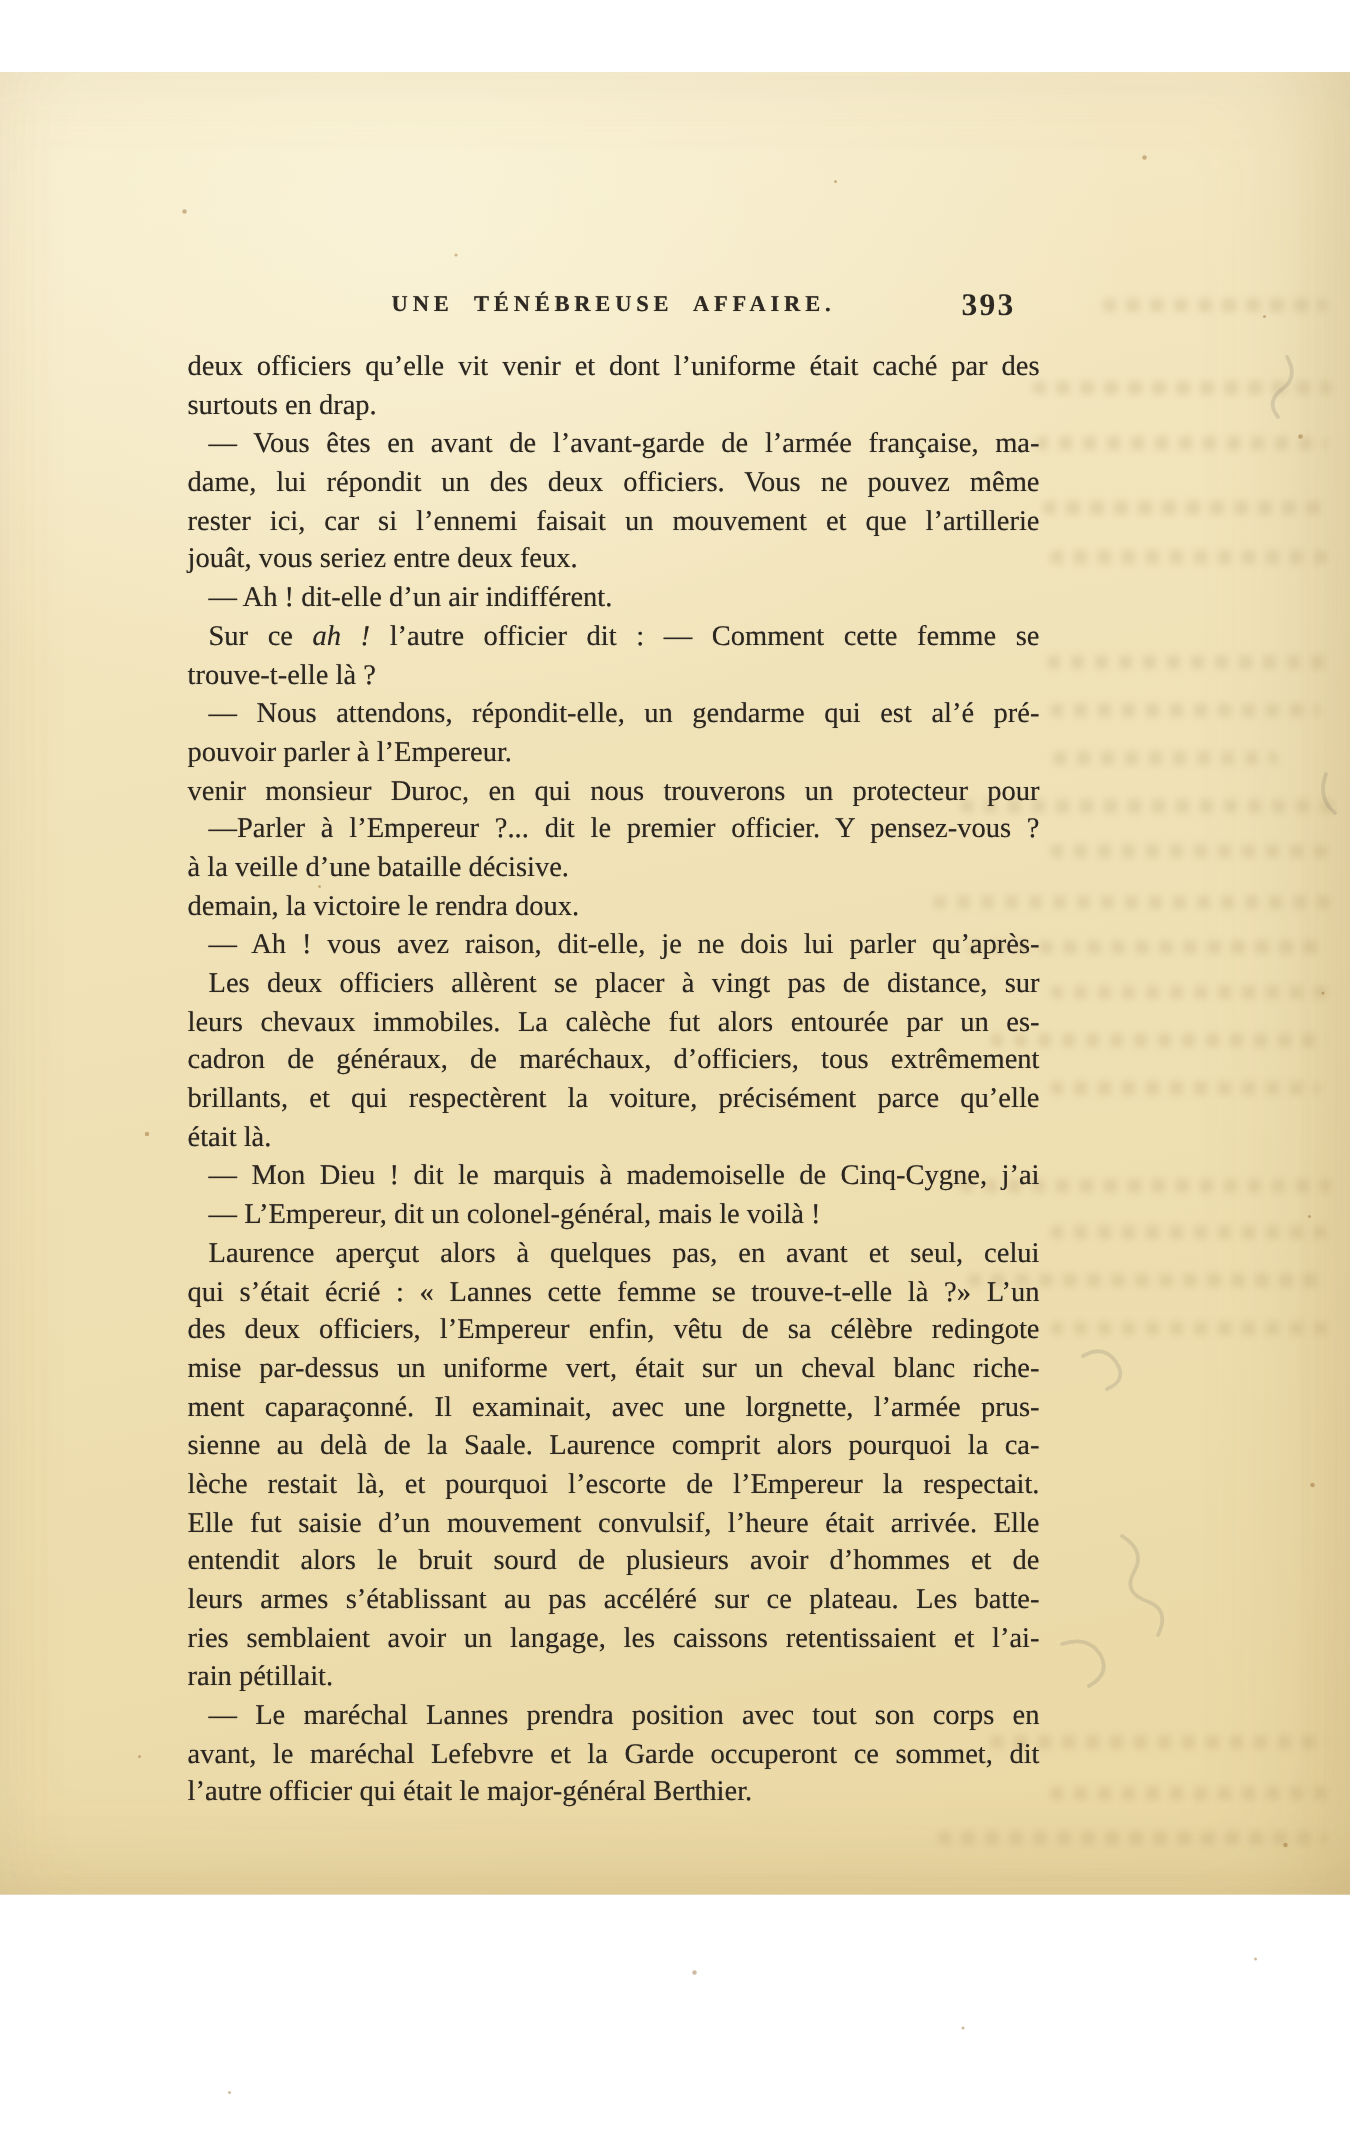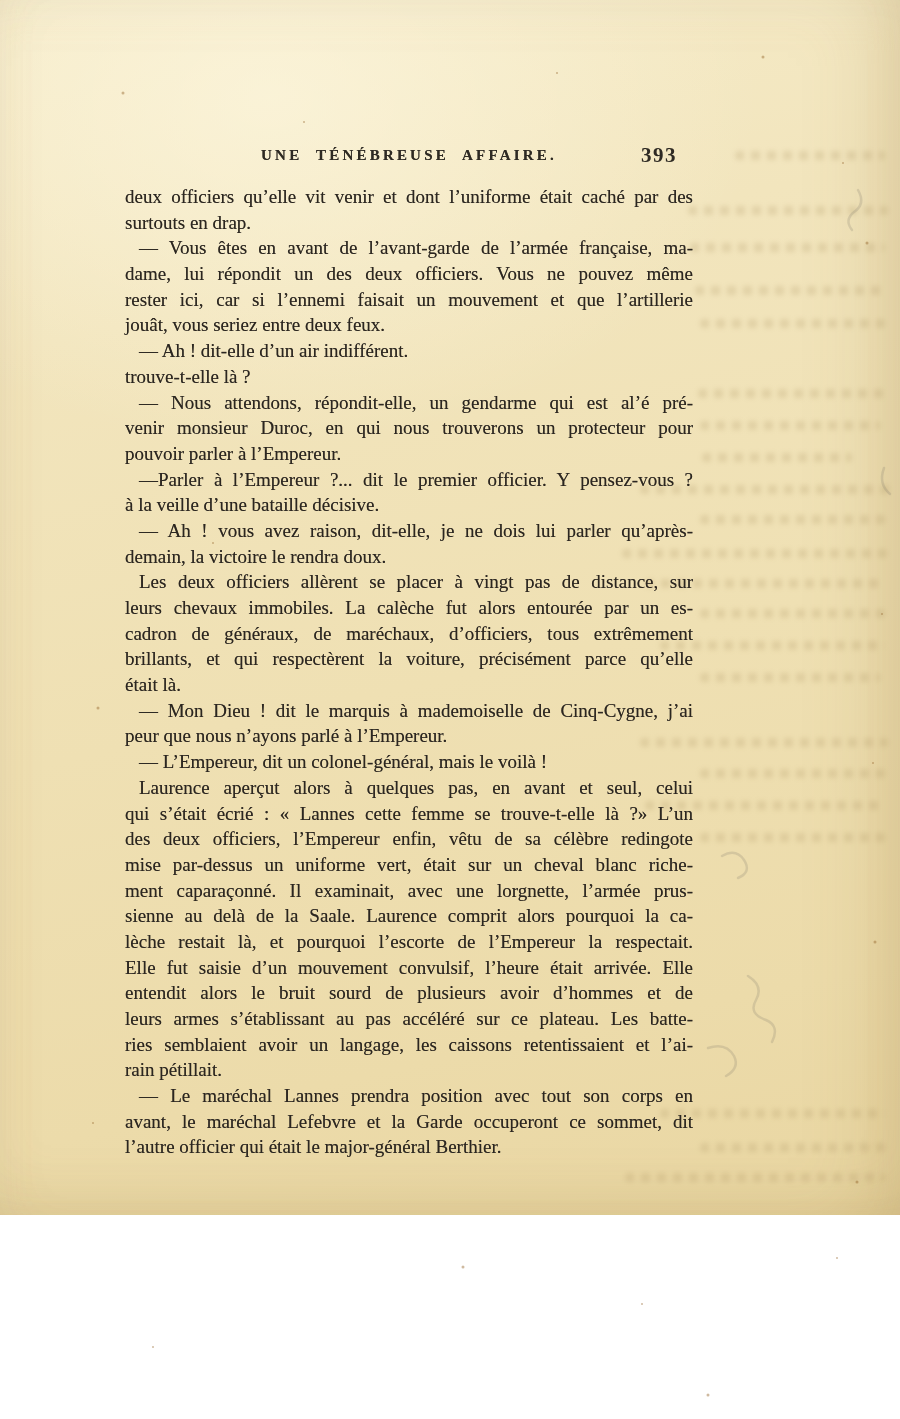--- a/index.html
+++ b/index.html
@@ -9,20 +9,21 @@
     overflow: hidden;
     font-family: "Liberation Serif", "DejaVu Serif", serif;
   }
   .page {
     position: relative;
     width: 900px; height: 1215px;
     background:
       radial-gradient(ellipse 700px 500px at 30% 8%, rgba(255,250,230,0.55), rgba(255,250,230,0) 70%),
       linear-gradient(168deg, #f6ecca 0%, #f2e5bd 25%, #efe0b3 55%, #ecdbaa 82%, #e9d6a2 100%);
     color: #2d2822;
+    margin-top: 48px;
   }
   .vignette {
     position: absolute; inset: 0; pointer-events: none;
     box-shadow:
       inset -46px 0 90px -42px rgba(146,114,52,0.28),
       inset 0 -34px 80px -44px rgba(146,114,52,0.20),
       inset 26px 0 80px -54px rgba(146,114,52,0.12),
       inset 0 18px 60px -40px rgba(255,252,238,0.5);
   }
   
@@ -146,45 +147,45 @@
       <div class="paragraph">
         <div class="line fill indent">— Vous êtes en avant de l’avant-garde de l’armée française, ma-</div>
         <div class="line fill">dame, lui répondit un des deux officiers. Vous ne pouvez même</div>
         <div class="line fill">rester ici, car si l’ennemi faisait un mouvement et que l’artillerie</div>
         <div class="line last">jouât, vous seriez entre deux feux.</div>
       </div>
       <div class="paragraph">
         <div class="line last indent">— Ah ! dit-elle d’un air indifférent.</div>
       </div>
       <div class="paragraph">
+        <div class="line fill indent"><span>Sur ce </span><span class="italic">ah !</span><span> l’autre officier dit : — Comment cette femme se</span></div>
         <div class="line last">trouve-t-elle là ?</div>
       </div>
       <div class="paragraph">
         <div class="line fill indent">— Nous attendons, répondit-elle, un gendarme qui est al’é pré-</div>
+        <div class="line last">pouvoir parler à l’Empereur.</div>
         <div class="line fill">venir monsieur Duroc, en qui nous trouverons un protecteur pour</div>
-        <div class="line last">pouvoir parler à l’Empereur.</div>
       </div>
       <div class="paragraph">
         <div class="line fill indent">—Parler à l’Empereur ?... dit le premier officier. Y pensez-vous ?</div>
         <div class="line last">à la veille d’une bataille décisive.</div>
       </div>
       <div class="paragraph">
+        <div class="line last">demain, la victoire le rendra doux.</div>
         <div class="line fill indent">— Ah ! vous avez raison, dit-elle, je ne dois lui parler qu’après-</div>
-        <div class="line last">demain, la victoire le rendra doux.</div>
       </div>
       <div class="paragraph">
         <div class="line fill indent">Les deux officiers allèrent se placer à vingt pas de distance, sur</div>
         <div class="line fill">leurs chevaux immobiles. La calèche fut alors entourée par un es-</div>
         <div class="line fill">cadron de généraux, de maréchaux, d’officiers, tous extrêmement</div>
         <div class="line fill">brillants, et qui respectèrent la voiture, précisément parce qu’elle</div>
         <div class="line last">était là.</div>
       </div>
       <div class="paragraph">
         <div class="line fill indent">— Mon Dieu ! dit le marquis à mademoiselle de Cinq-Cygne, j’ai</div>
-        <div class="line last">peur que nous n’ayons parlé à l’Empereur.</div>
       </div>
       <div class="paragraph">
         <div class="line last indent">— L’Empereur, dit un colonel-général, mais le voilà !</div>
       </div>
       <div class="paragraph">
         <div class="line fill indent">Laurence aperçut alors à quelques pas, en avant et seul, celui</div>
         <div class="line fill">qui s’était écrié : « Lannes cette femme se trouve-t-elle là ?» L’un</div>
         <div class="line fill">des deux officiers, l’Empereur enfin, vêtu de sa célèbre redingote</div>
         <div class="line fill">mise par-dessus un uniforme vert, était sur un cheval blanc riche-</div>
         <div class="line fill">ment caparaçonné. Il examinait, avec une lorgnette, l’armée prus-</div>

